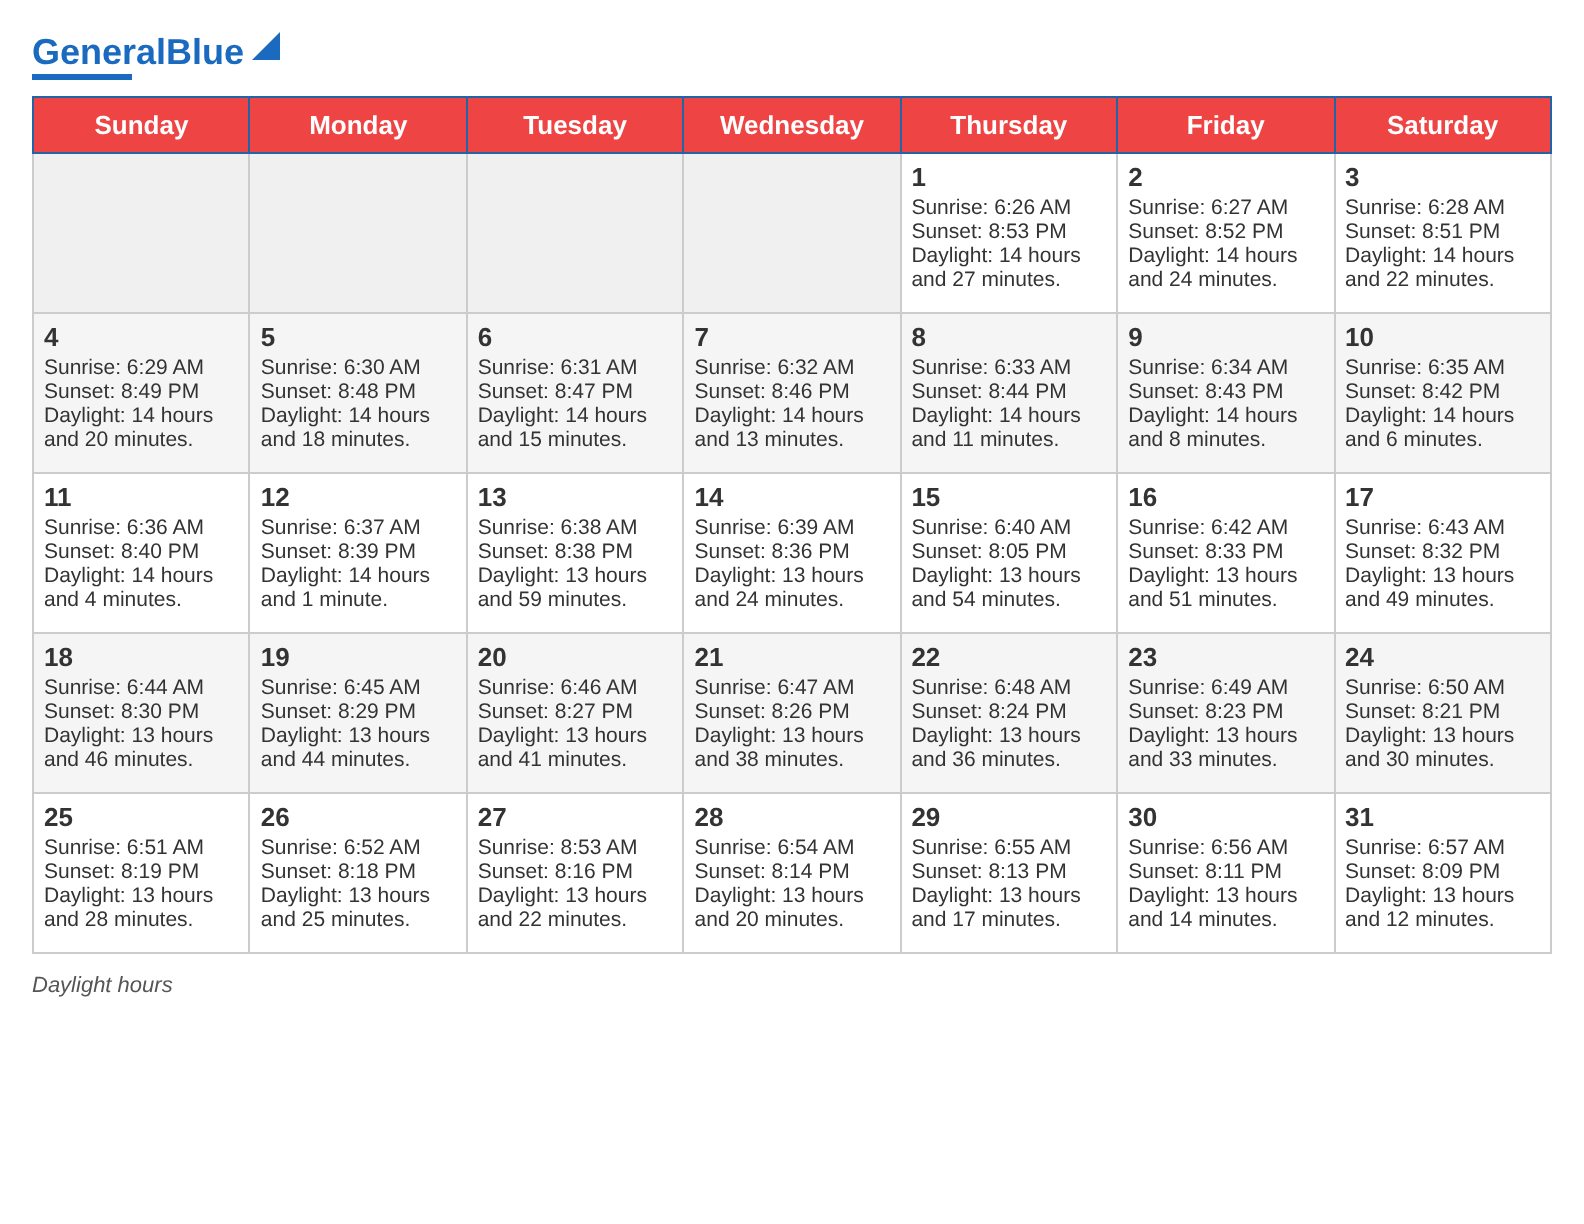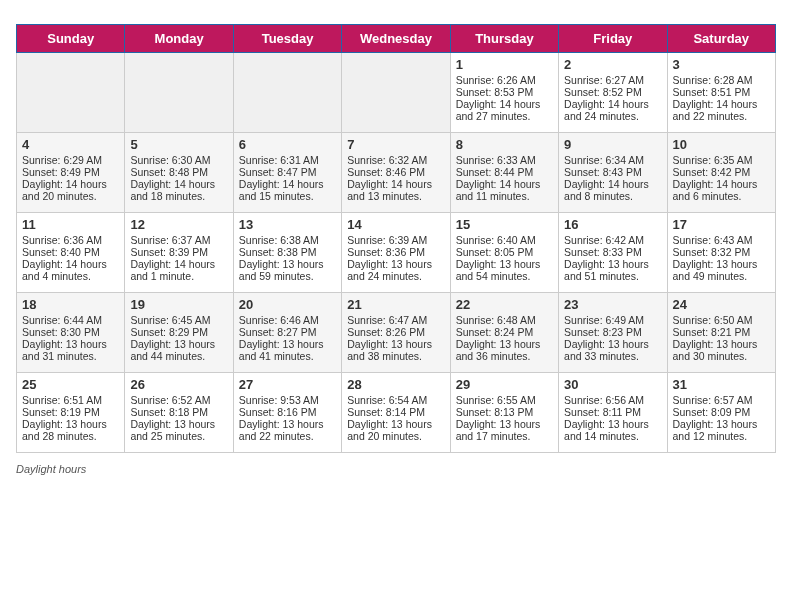--- a/index.html
+++ b/index.html
@@ -42,21 +42,21 @@
     .location-title {
       font-size: 15px;
       color: #555;
     }
     table {
       width: 100%;
       border-collapse: collapse;
       table-layout: fixed;
     }
     thead th {
-      background-color: #be185d;
+      background-color: #ef4444;
       color: #fff;
       text-align: center;
       padding: 6px 4px;
       font-size: 13px;
       font-weight: bold;
       border: 1px solid #2165a8;
     }
     tbody td {
       border: 1px solid #ccc;
       vertical-align: top;
@@ -82,20 +82,33 @@
       margin-top: 10px;
       font-size: 11px;
       color: #555;
       font-style: italic;
     }
   </style>
 </head>
 <body>
 
 <div class="header-area">
+  <div class="logo">
+    <div style="display:flex;align-items:center;">
+      <span class="logo-text">
+        <span>General</span><span style="color:#1a6bbf;">Blue</span>
+      </span>
+      <span style="margin-left:4px;display:inline-block;">
+        <svg width="14" height="14" viewBox="0 0 14 14">
+            <polygon points="0,14 14,14 14,0" fill="#1a6bbf"></polygon>
+          </svg>
+      </span>
+    </div>
+    <div style="width:50px;height:3px;background:#1a6bbf;margin-top:2px;"></div>
+  </div>
   <div class="title-area">
   </div>
 </div>
 
 <table>
   <thead>
     <tr id="dow-row">
         <th>Sunday</th>
         <th>Monday</th>
         <th>Tuesday</th>
@@ -216,21 +229,21 @@
           <div>Sunrise: 6:43 AM</div>
           <div>Sunset: 8:32 PM</div>
           <div>Daylight: 13 hours and 49 minutes.</div>
         </td>
       </tr>
       <tr>
         <td>
           <span class="day-number">18</span>
           <div>Sunrise: 6:44 AM</div>
           <div>Sunset: 8:30 PM</div>
-          <div>Daylight: 13 hours and 31 minutes.</div>
+          <div>Daylight: 13 hours and 46 minutes.</div>
         </td>
         <td>
           <span class="day-number">19</span>
           <div>Sunrise: 6:45 AM</div>
           <div>Sunset: 8:29 PM</div>
           <div>Daylight: 13 hours and 44 minutes.</div>
         </td>
         <td>
           <span class="day-number">20</span>
           <div>Sunrise: 6:46 AM</div>
@@ -270,21 +283,21 @@
           <div>Daylight: 13 hours and 28 minutes.</div>
         </td>
         <td>
           <span class="day-number">26</span>
           <div>Sunrise: 6:52 AM</div>
           <div>Sunset: 8:18 PM</div>
           <div>Daylight: 13 hours and 25 minutes.</div>
         </td>
         <td>
           <span class="day-number">27</span>
-          <div>Sunrise: 9:53 AM</div>
+          <div>Sunrise: 8:53 AM</div>
           <div>Sunset: 8:16 PM</div>
           <div>Daylight: 13 hours and 22 minutes.</div>
         </td>
         <td>
           <span class="day-number">28</span>
           <div>Sunrise: 6:54 AM</div>
           <div>Sunset: 8:14 PM</div>
           <div>Daylight: 13 hours and 20 minutes.</div>
         </td>
         <td>

